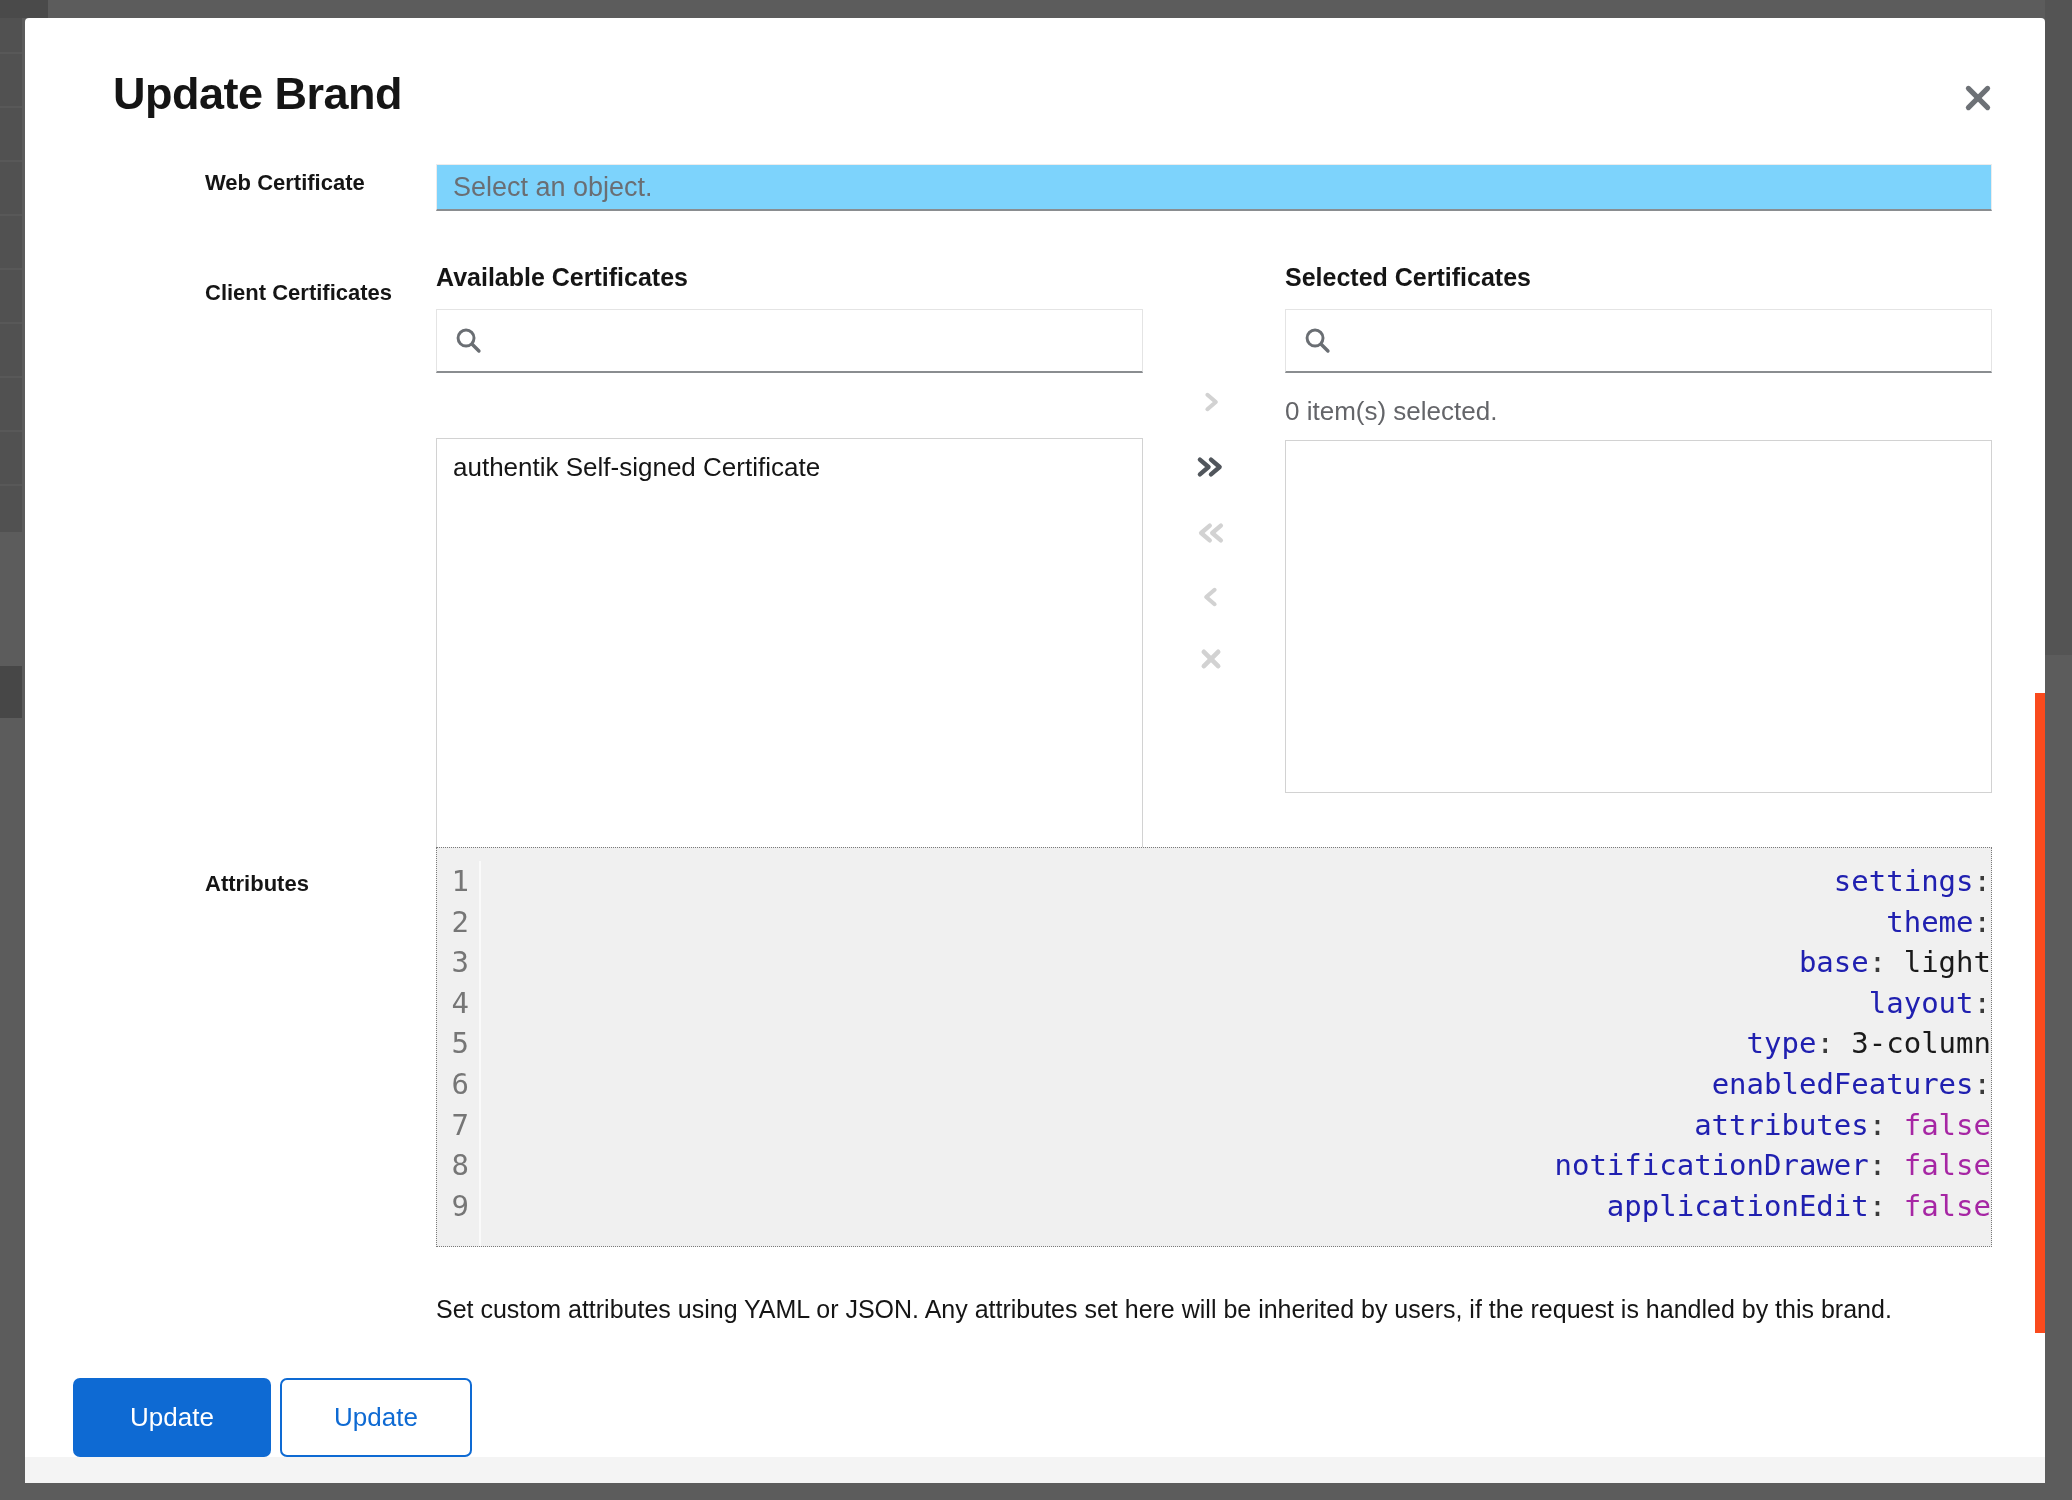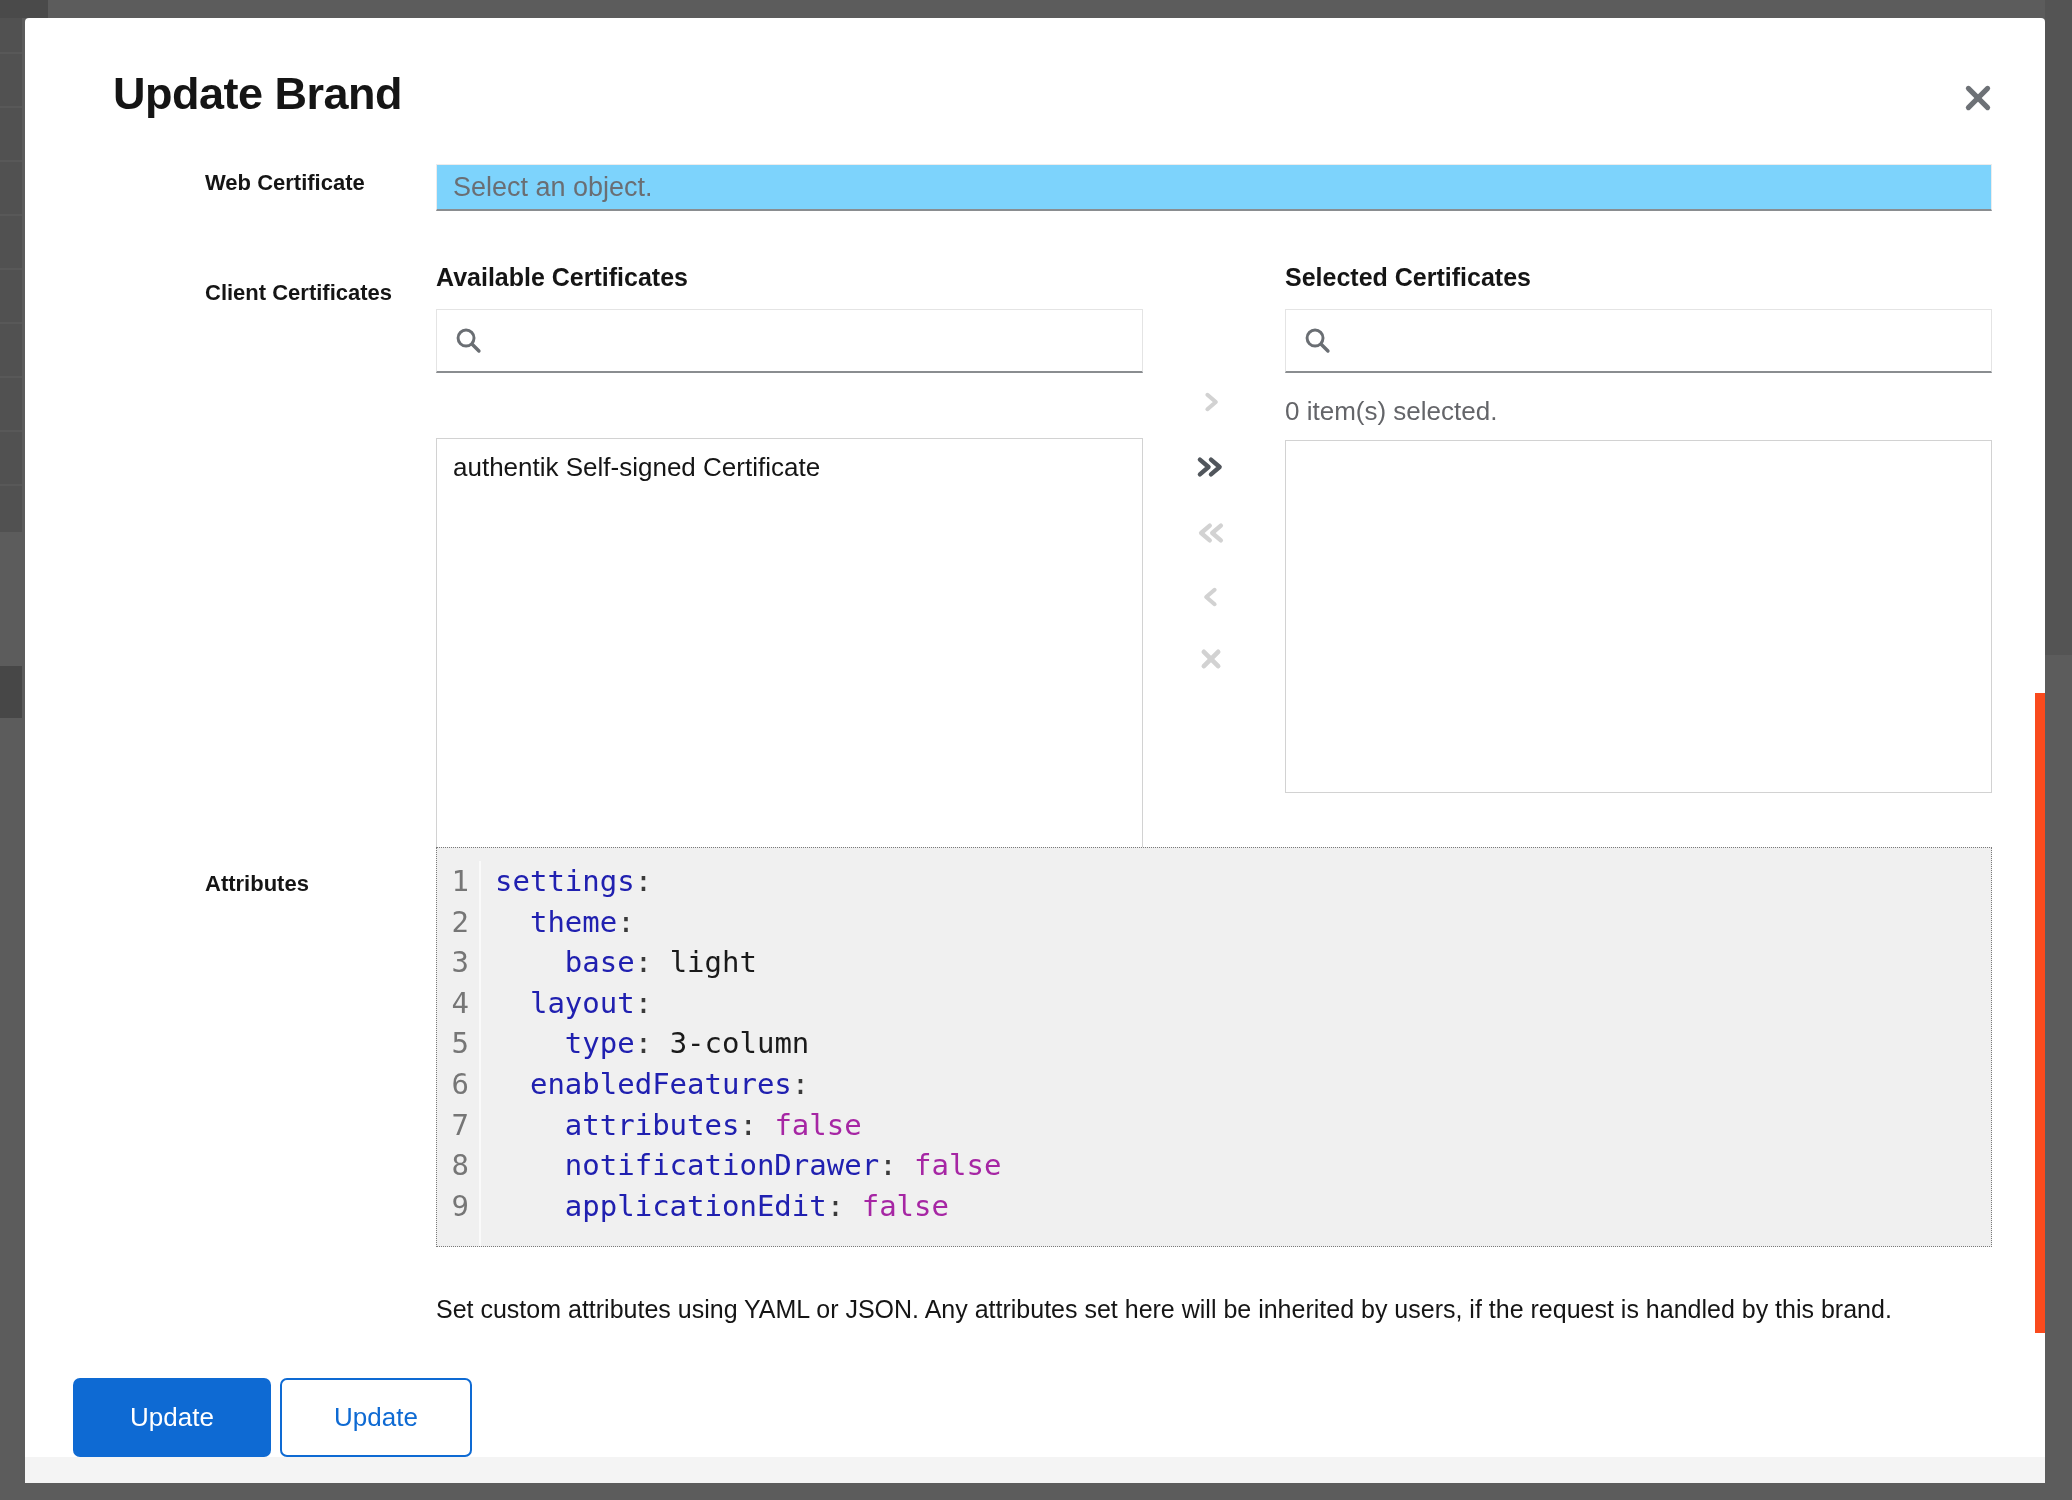--- a/index.html
+++ b/index.html
@@ -47,21 +47,21 @@
   .xfer-btn svg { fill:none; stroke-linecap:round; stroke-linejoin:round; }
   .xfer-dim  { color:#d2d2d2; }
   .xfer-dark { color:#51565c; }
 
   
   .code-editor { position:absolute; left:411px; top:829px; width:1556px; height:400px;
     background:#f0f0f0; border:1px dotted #7a7a7a; display:flex; padding-top:13px;
     font-family:"DejaVu Sans Mono", monospace; font-size:29px; cursor:text; }
   .code-gutter { width:44px; flex:0 0 auto; border-right:2px solid #fafafa; }
   .code-gutter .ln { height:40.6px; line-height:40.6px; text-align:right; padding-right:10px; color:#767676; }
-  .code-content { flex:1; padding-left:14px; }
+  .code-content { flex:1; padding-left:14px;text-align:right; }
   .code-content .cl { height:40.6px; line-height:40.6px; white-space:pre; }
   .tok-k { color:var(--code-key); }
   .tok-p { color:#3a3a3a; }
   .tok-v { color:#1a1a1a; }
   .tok-w { color:#1a1a1a; }
   .tok-a { color:var(--code-atom); }
   .code-help { position:absolute; left:411px; top:1240px; width:1530px; font-size:25px; color:#151515;margin-top:37px; }
 
   
   .btn { position:absolute; top:1360px; height:79px; border-radius:7px; font-size:26px;

